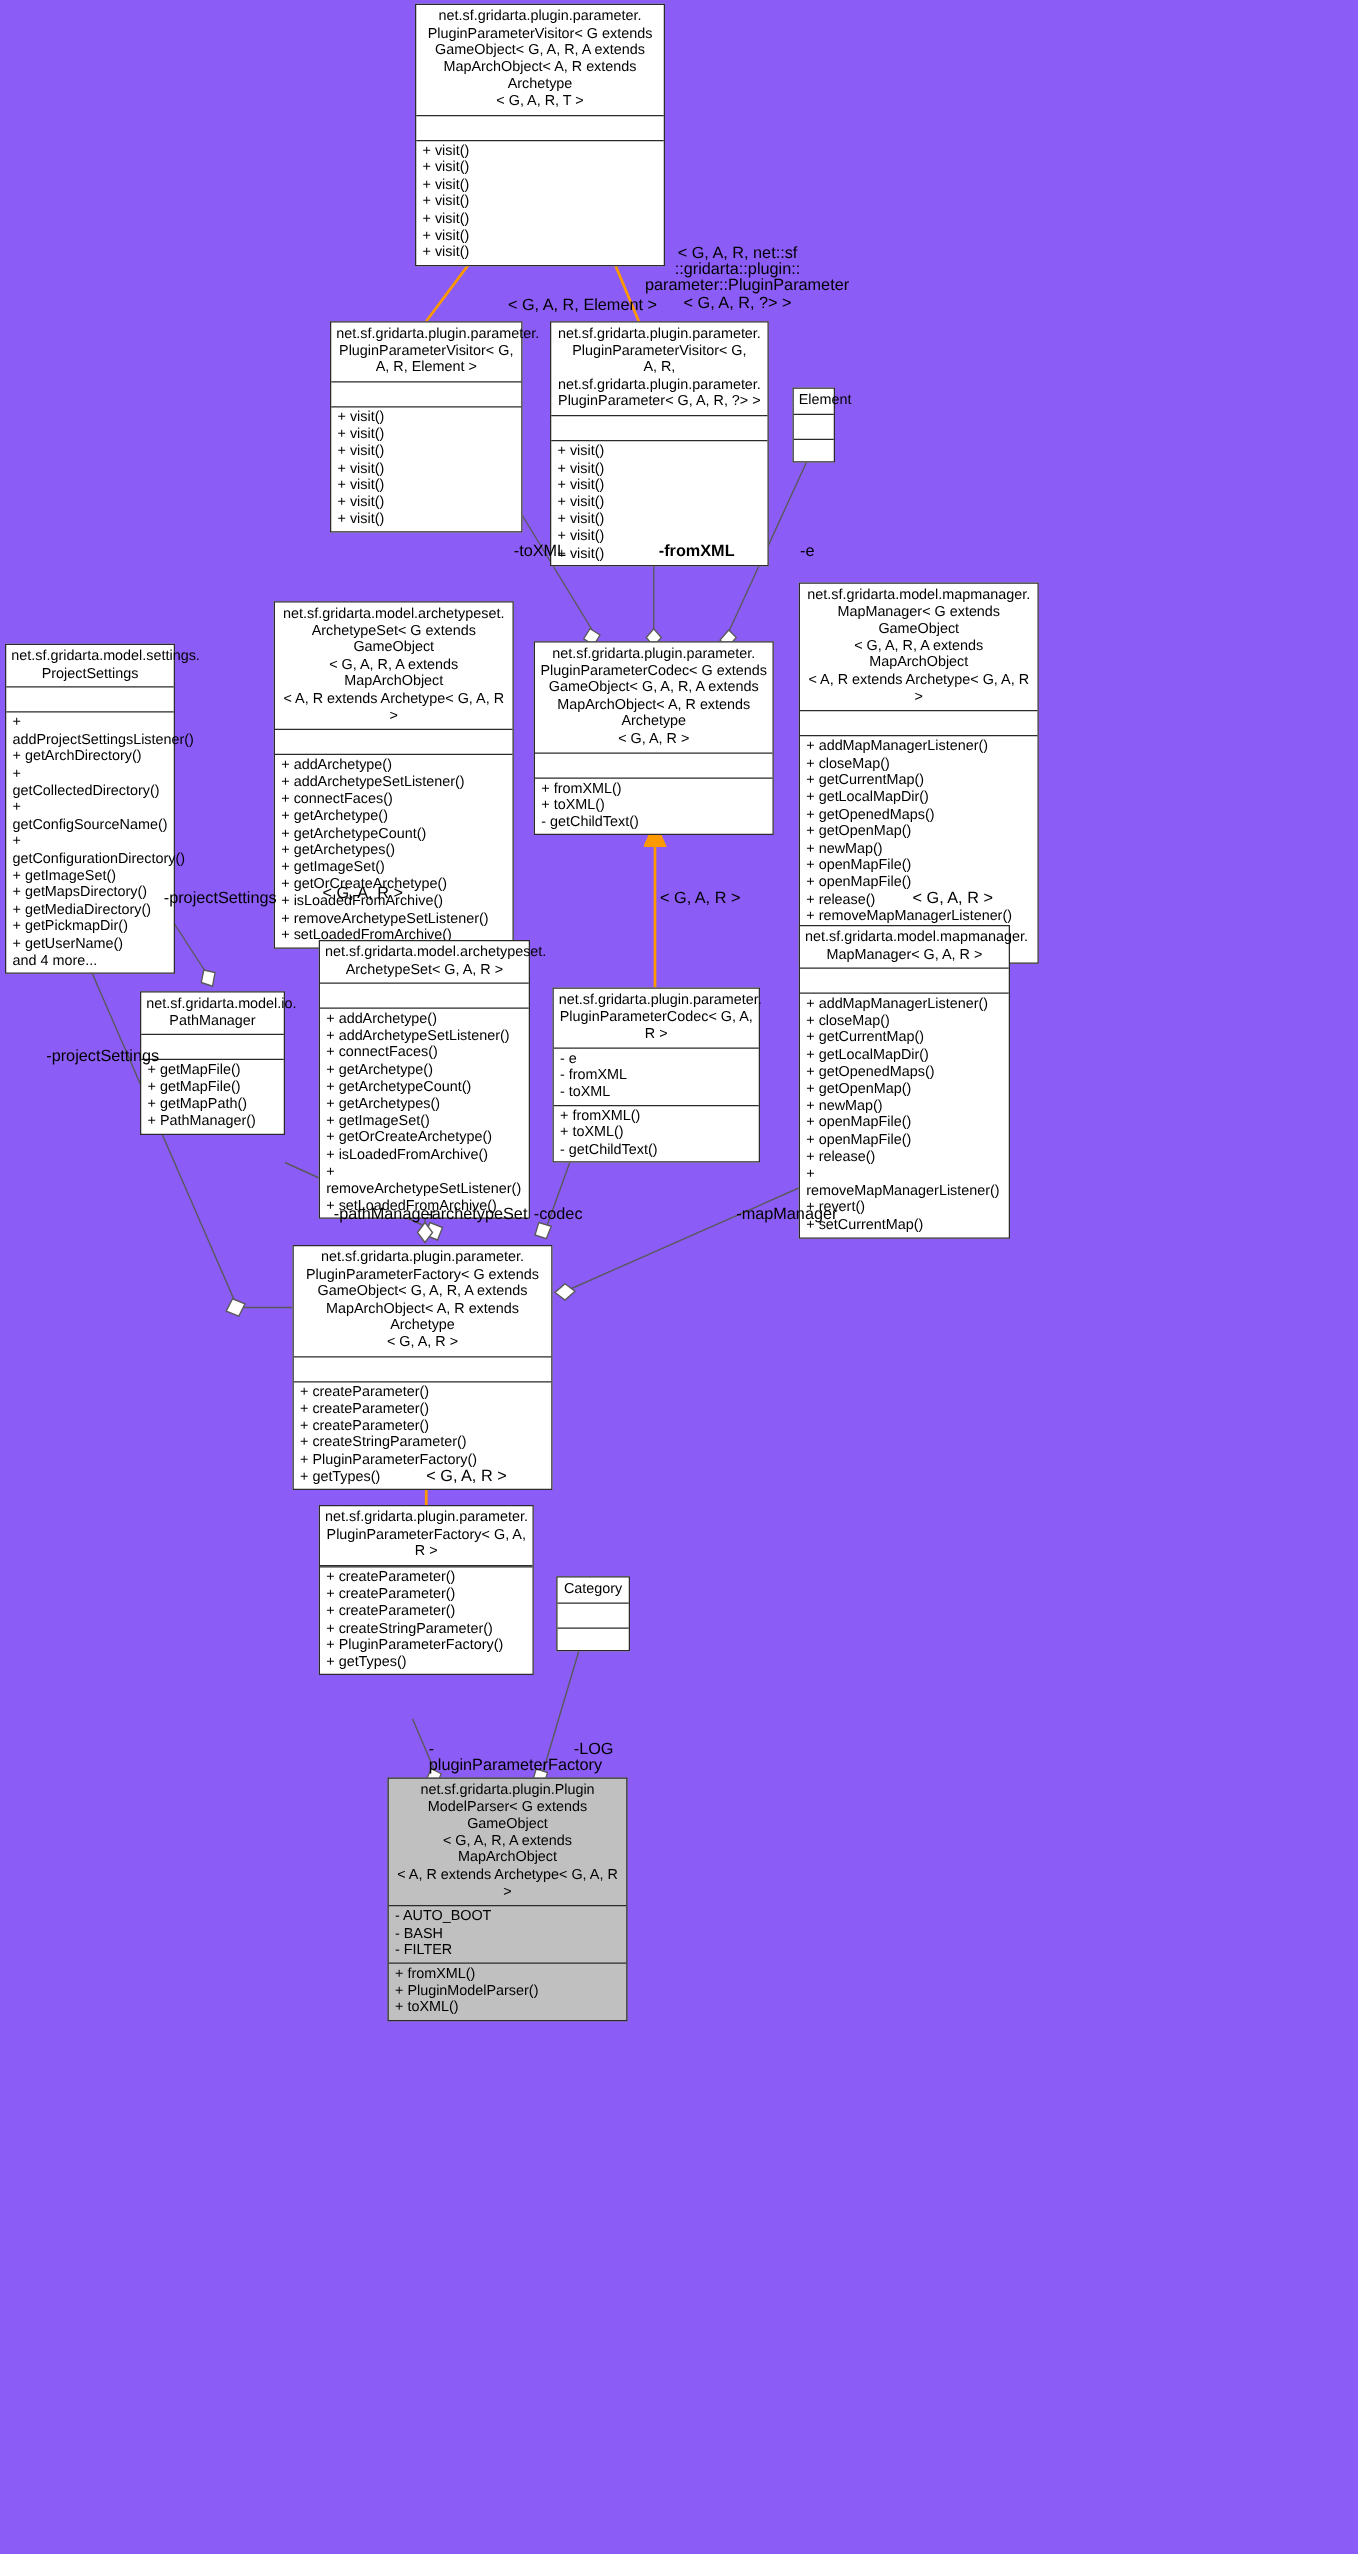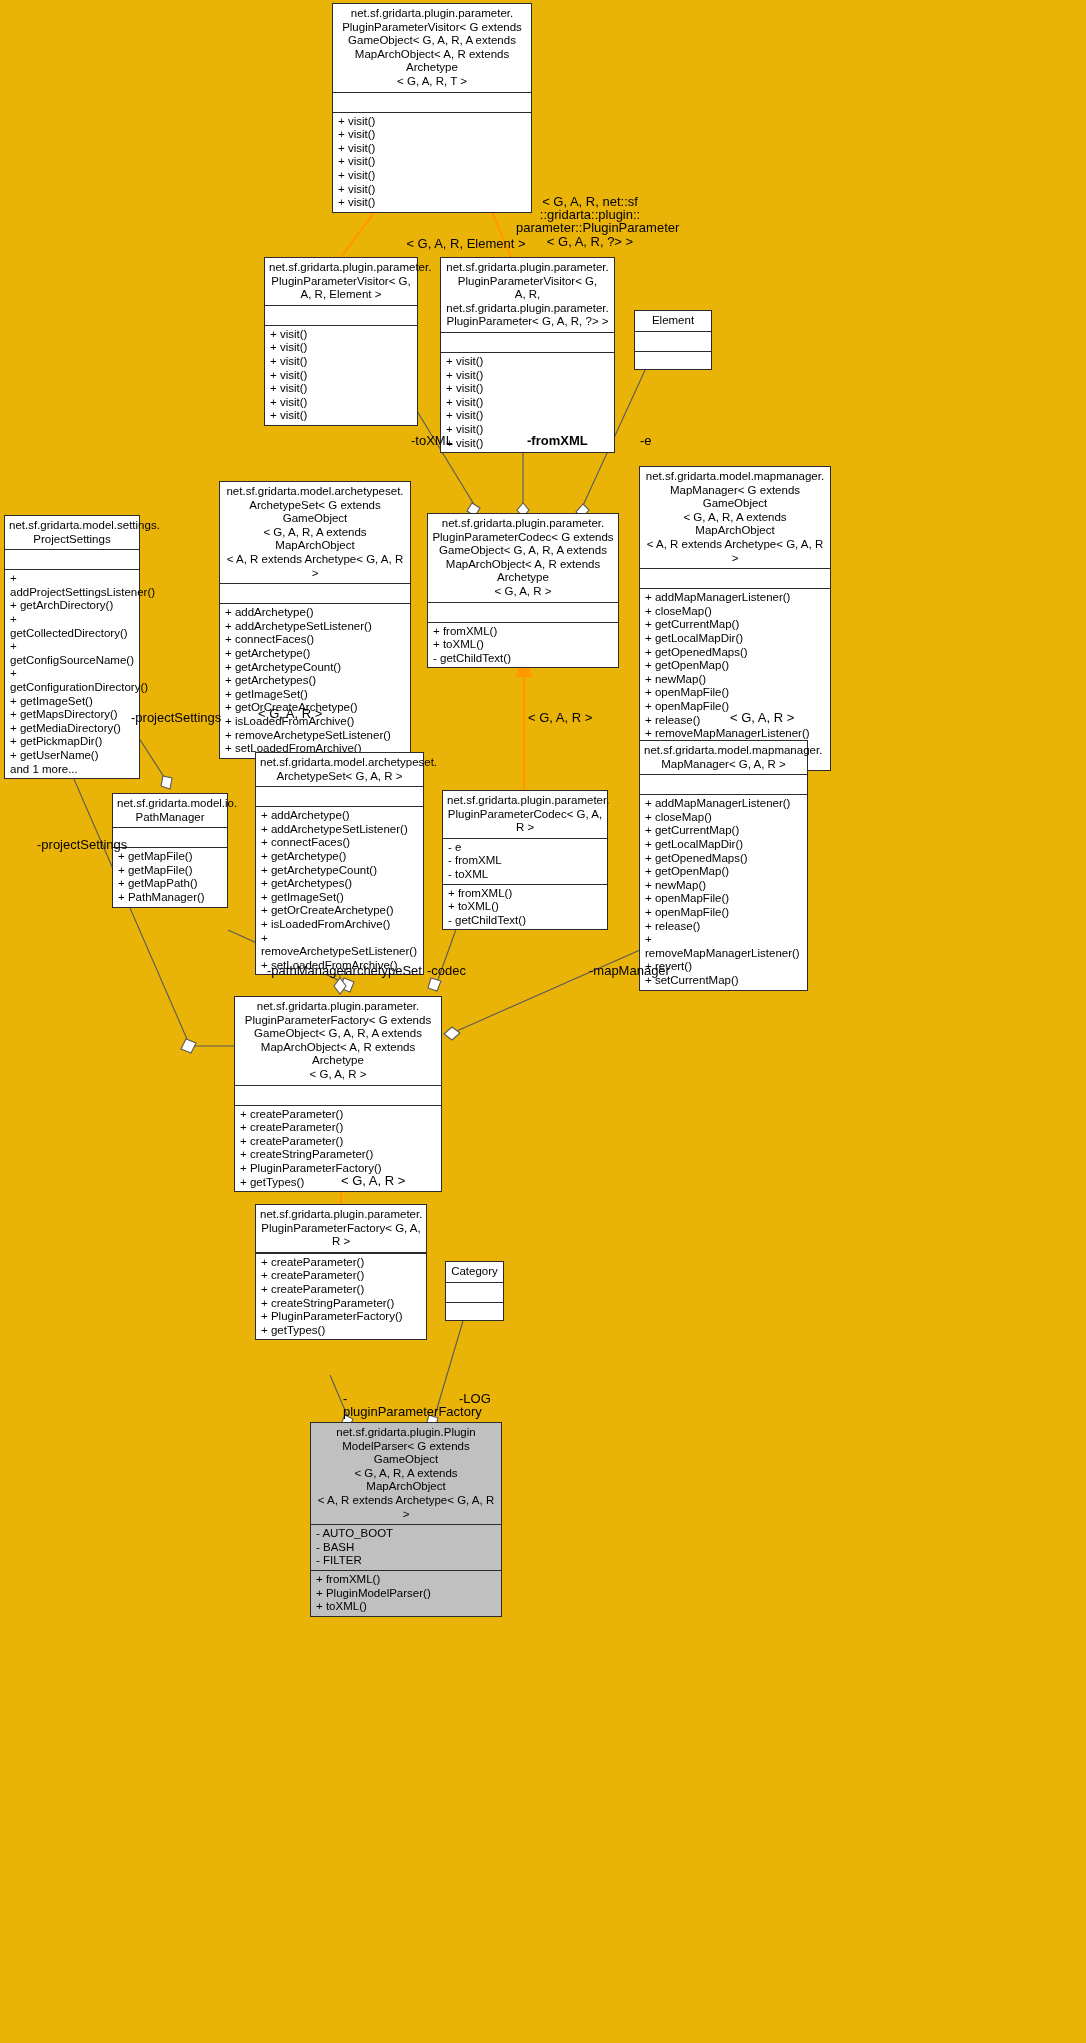--- a/index.html
+++ b/index.html
@@ -9,21 +9,21 @@
   }
   body {
     font-family: "Liberation Sans", sans-serif;
     color: #000000;
   }
   #diagram {
     position: relative;
     width: 1086px;
     height: 2043px;
     overflow: hidden;
-    background: #eab308;
+    background: #8b5cf6;
   }
   svg.edges {
     position: absolute;
     left: 0;
     top: 0;
     width: 1086px;
     height: 2043px;
     pointer-events: none;
   }
   .uml-node {
@@ -201,21 +201,21 @@
     <div class="uml-sep"></div>
     <div class="uml-ops">+ visit()
 + visit()
 + visit()
 + visit()
 + visit()
 + visit()
 + visit()</div>
   </div>
 
-  <div class="uml-node" style="left:634px; top:310px; width:78px;">
+  <div class="uml-node" style="left:634px; top:310px; width:34px;">
     <div class="uml-title">Element</div>
     <div class="uml-sep"></div>
     <div class="uml-attrs empty"></div>
     <div class="uml-sep"></div>
     <div class="uml-ops" style="min-height:13px;"></div>
   </div>
 
   <div class="uml-node" style="left:4px; top:515px; width:136px;">
     <div class="uml-title">net.sf.gridarta.model.settings.
 ProjectSettings</div>
@@ -225,21 +225,21 @@
     <div class="uml-ops">+ addProjectSettingsListener()
 + getArchDirectory()
 + getCollectedDirectory()
 + getConfigSourceName()
 + getConfigurationDirectory()
 + getImageSet()
 + getMapsDirectory()
 + getMediaDirectory()
 + getPickmapDir()
 + getUserName()
-and 1 more...</div>
+and 4 more...</div>
   </div>
 
   <div class="uml-node" style="left:219px; top:481px; width:192px;">
     <div class="uml-title">net.sf.gridarta.model.archetypeset.
 ArchetypeSet&lt; G extends GameObject
 &lt; G, A, R, A extends MapArchObject
 &lt; A, R extends Archetype&lt; G, A, R &gt;</div>
     <div class="uml-sep"></div>
     <div class="uml-attrs empty"></div>
     <div class="uml-sep"></div>

